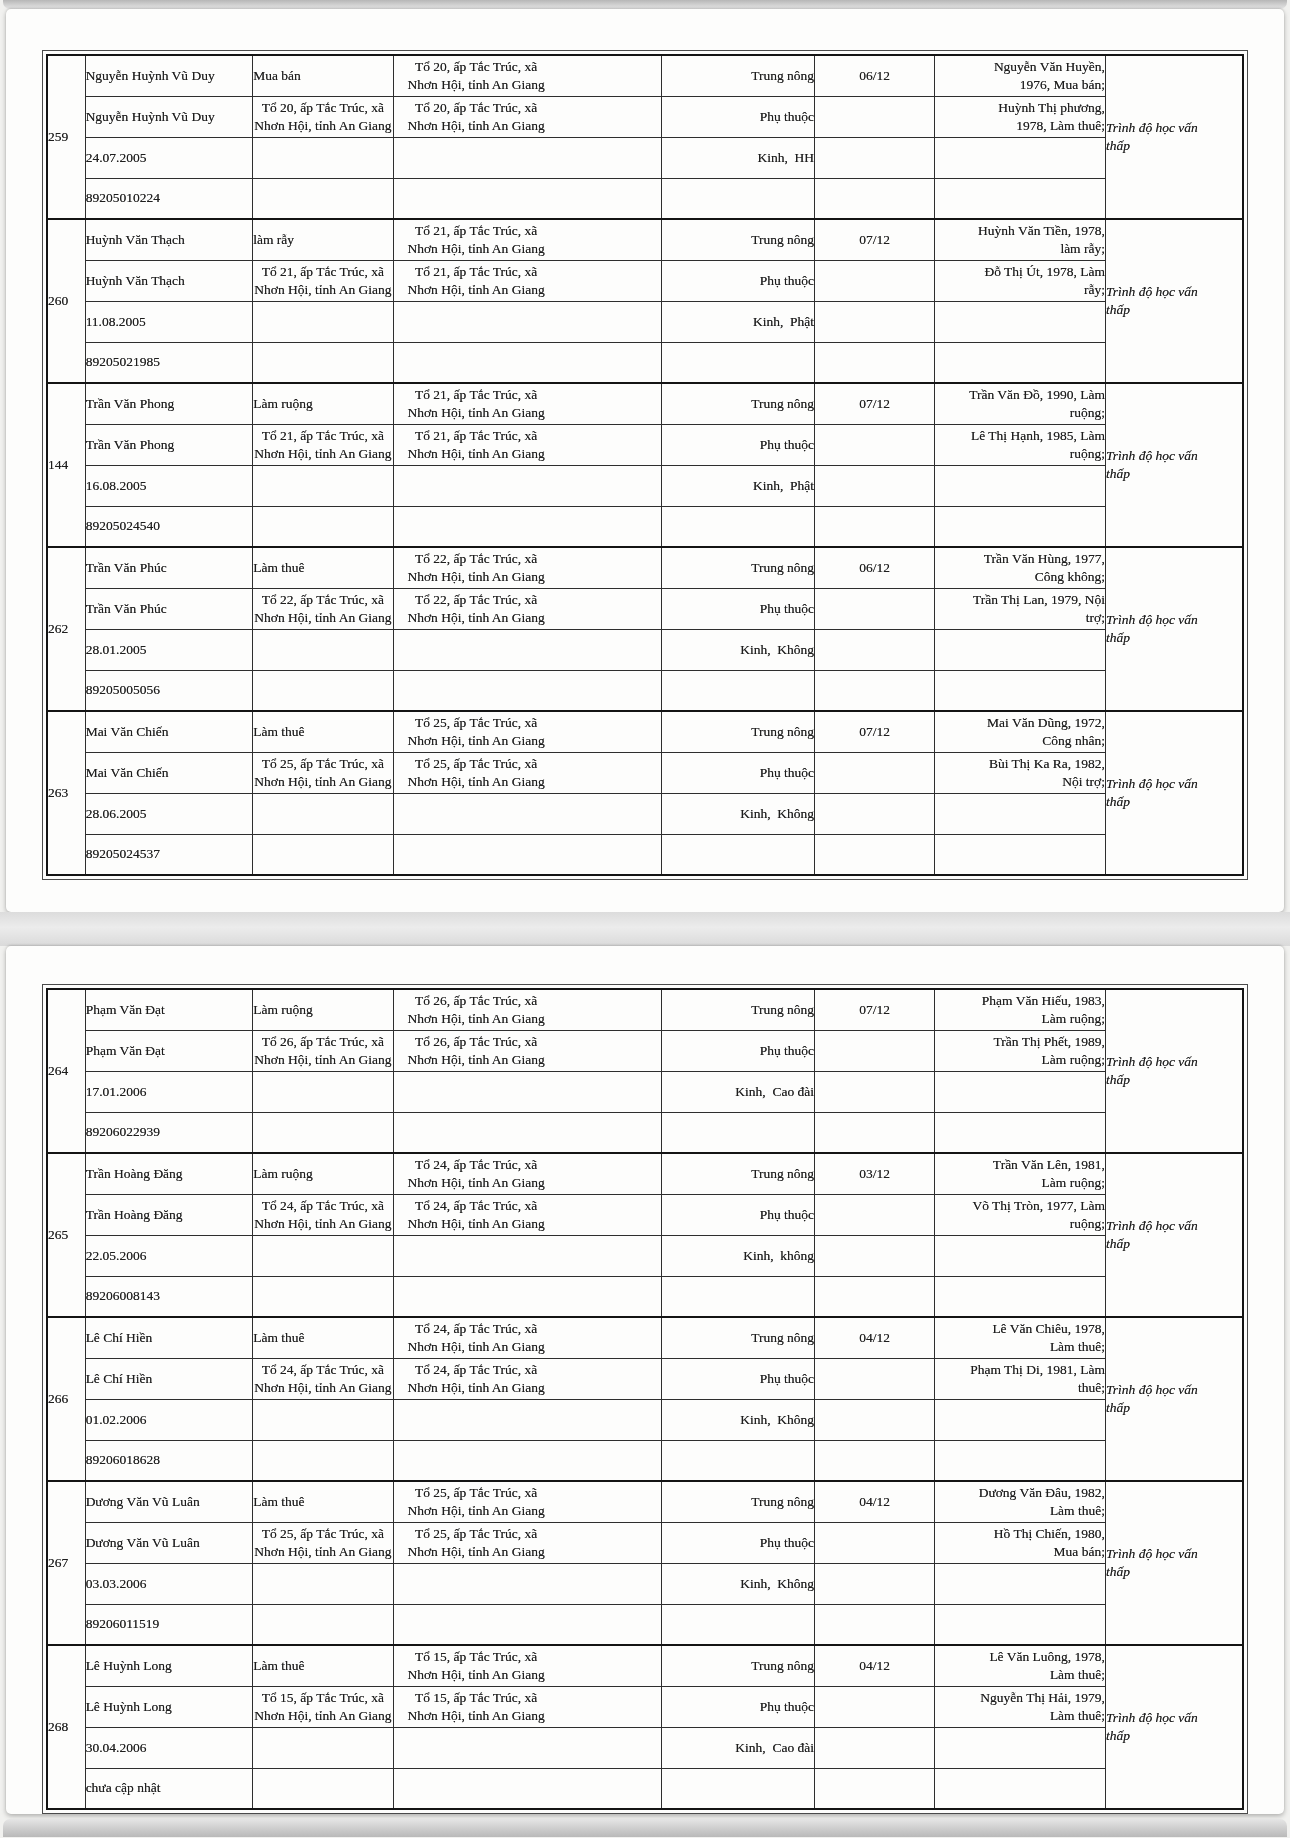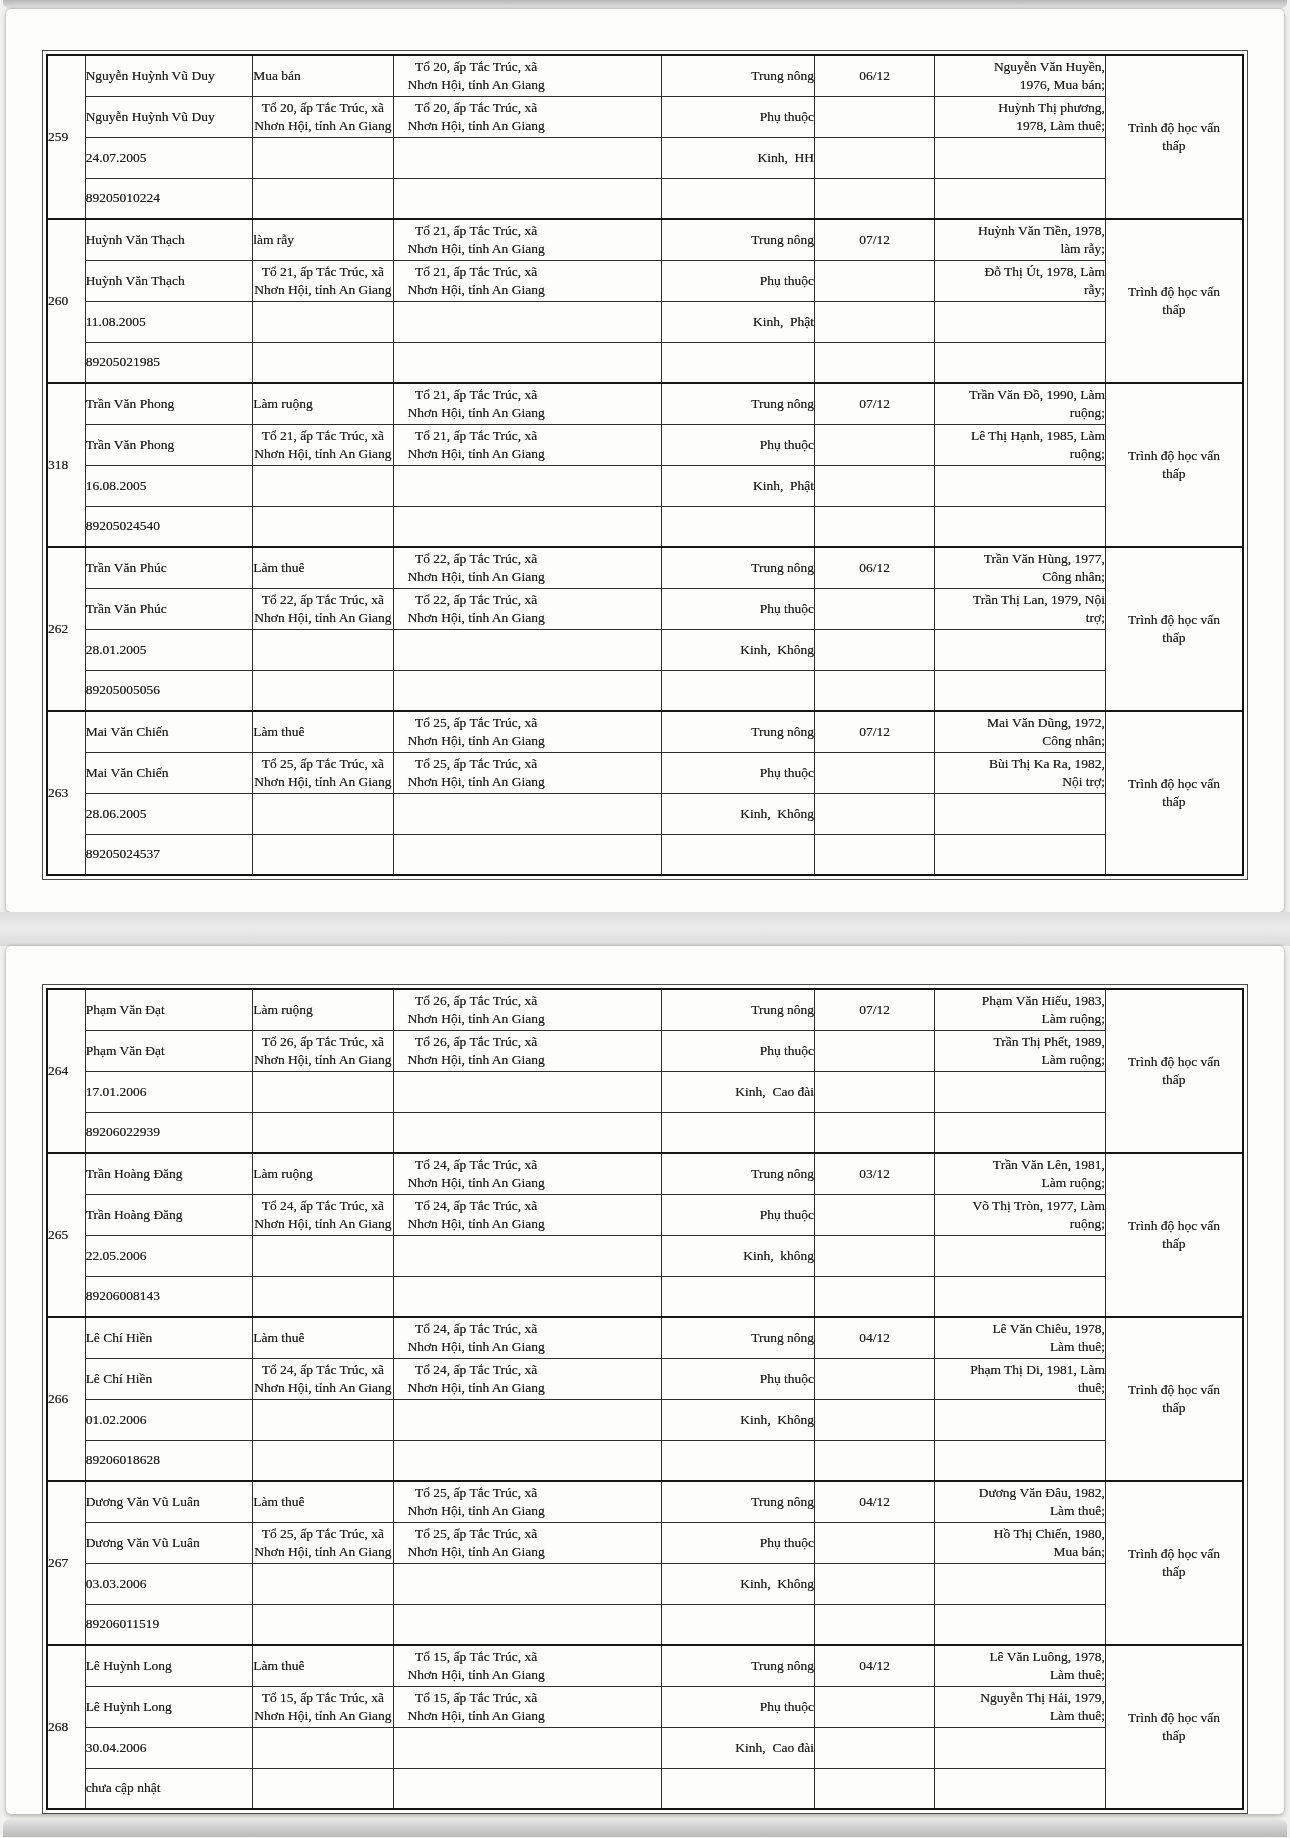--- a/index.html
+++ b/index.html
@@ -47,21 +47,21 @@
   }
   tbody.rec { border: 2.5px solid #141414; }
   .c-no   { font-size: 14px; }
   .c-name { padding: 0 4px 0 9px; }
   .c-occ  { padding-left: 9px; }
   .c-addr { text-align: center; white-space: pre-line; }
   .c-addr.wide { padding-right: 102px; }
   .c-class{ padding-left: 11px; white-space: pre-wrap; text-align: right; }
   .c-grade{ text-align: center; }
   .c-rel  { padding: 1px 3px 1px 5px; white-space: pre-line; text-indent: 5px; text-align: right; }
-  .c-edu  { text-align: center; white-space: pre-line; }
+  .c-edu  { text-align: left; white-space: pre-line; font-style: italic; }
   .c-id   { padding-left: 3px; border-radius: 19px; }
 </style>
 </head>
 <body>
 
 <div class="top-strip"></div>
 
 <div class="page page-1">
   <div class="tbl-wrap">
     <table class="records">
@@ -157,21 +157,21 @@
       <td></td>
       <td></td>
       <td></td>
       <td></td>
       <td></td>
     </tr>
   </tbody>
 
   <tbody class="rec">
     <tr>
-      <td class="c-no" rowspan="4">318</td>
+      <td class="c-no" rowspan="4">144</td>
       <td class="c-name">Trần Văn Phong</td>
       <td class="c-occ">Làm ruộng</td>
       <td class="c-addr wide">Tổ 21, ấp Tắc Trúc, xã
 Nhơn Hội, tỉnh An Giang</td>
       <td class="c-class">Trung nông</td>
       <td class="c-grade">07/12</td>
       <td class="c-rel">Trần Văn Đồ, 1990, Làm
 ruộng;</td>
       <td class="c-edu" rowspan="4">Trình độ học vấn
 thấp</td>
@@ -208,21 +208,21 @@
   <tbody class="rec">
     <tr>
       <td class="c-no" rowspan="4">262</td>
       <td class="c-name">Trần Văn Phúc</td>
       <td class="c-occ">Làm thuê</td>
       <td class="c-addr wide">Tổ 22, ấp Tắc Trúc, xã
 Nhơn Hội, tỉnh An Giang</td>
       <td class="c-class">Trung nông</td>
       <td class="c-grade">06/12</td>
       <td class="c-rel">Trần Văn Hùng, 1977,
-Công nhân;</td>
+Công không;</td>
       <td class="c-edu" rowspan="4">Trình độ học vấn
 thấp</td>
     </tr>
     <tr>
       <td class="c-name">Trần Văn Phúc</td>
       <td class="c-addr">Tổ 22, ấp Tắc Trúc, xã
 Nhơn Hội, tỉnh An Giang</td>
       <td class="c-addr wide">Tổ 22, ấp Tắc Trúc, xã
 Nhơn Hội, tỉnh An Giang</td>
       <td class="c-class">Phụ thuộc</td>

